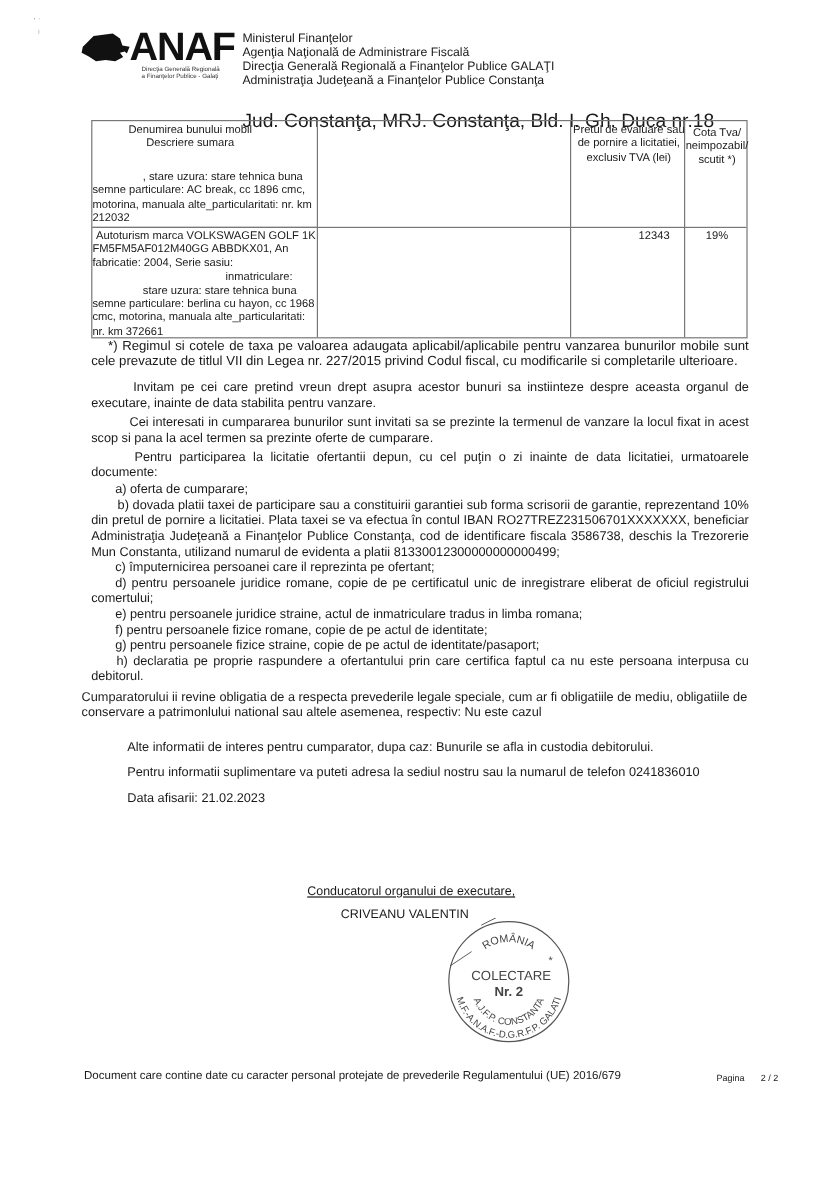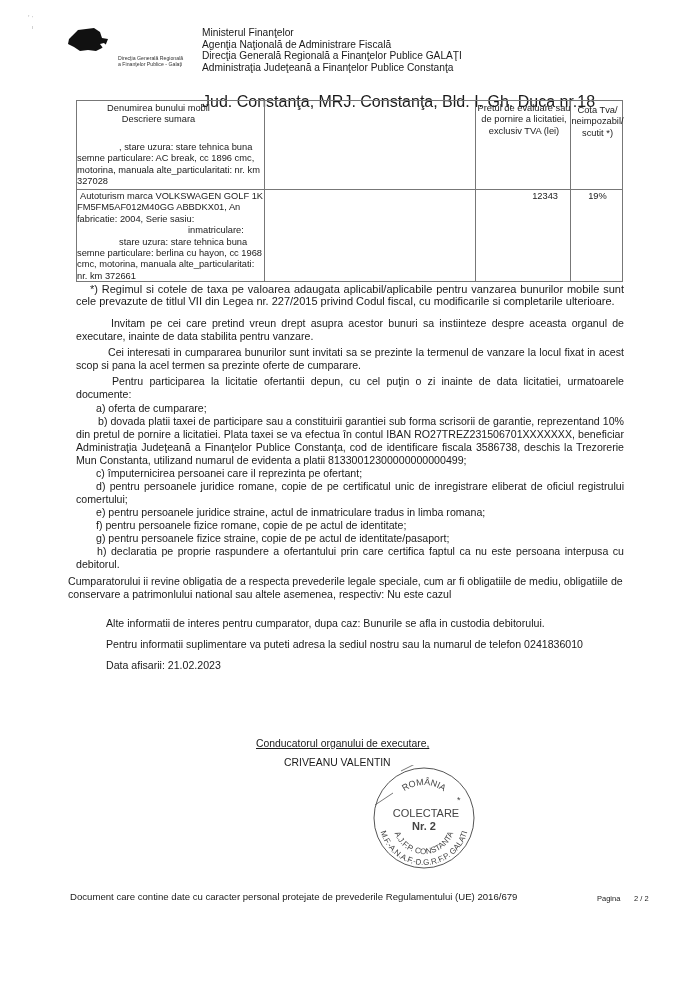--- a/index.html
+++ b/index.html
@@ -42,20 +42,21 @@
 </head>
 <body>
 
 <div id="scan-marks" class="abs">ʼ ˈ<br>&nbsp;&nbsp;ˡ</div>
 
 <div id="logo" class="abs">
   <svg id="logo-map" viewBox="0 0 44 28">
     <path d="M6 10 L12 4 L20 3 L28 2 L34 6 L36 12 L42 13 L40 18 L36 22 L30 25 L22 24 L14 25 L8 21 L2 18 L3 13 Z" fill="#111"></path>
     <path d="M34 18 L38 17 L41 20 L37 22 Z" fill="#fff"></path>
   </svg>
+  <div id="logo-word">ANAF</div>
   <div id="logo-sub">
     <div>Direcţia Generală Regională</div>
     <div>a Finanţelor Publice - Galaţi</div>
   </div>
 </div>
 
 <div id="header-lines" class="abs">
   <div>Ministerul Finanţelor</div>
   <div>Agenţia Naţională de Administrare Fiscală</div>
   <div>Direcţia Generală Regională a Finanţelor Publice GALAŢI</div>
@@ -82,21 +83,21 @@
   <div class="cell center" style="left:494px; width:53px; top:4px;">
     <div>Cota Tva/</div>
     <div>neimpozabil/</div>
     <div>scutit *)</div>
   </div>
 
   <div class="cell" style="left:0; width:187px; top:41px;">
     <div style="padding-left:42px;">, stare uzura: stare tehnica buna</div>
     <div>semne particulare: AC break, cc 1896 cmc,</div>
     <div>motorina, manuala alte_particularitati: nr. km</div>
-    <div>327028</div>
+    <div>212032</div>
   </div>
 
   <div class="cell" style="left:0; width:187px; top:90px;">
     <div style="padding-left:3px;">Autoturism marca VOLKSWAGEN GOLF 1K</div>
     <div>FM5FM5AF012M40GG ABBDKX01, An</div>
     <div>fabricatie: 2004, Serie sasiu:</div>
     <div style="padding-left:111px;">inmatriculare:</div>
     <div style="padding-left:42px;">stare uzura: stare tehnica buna</div>
     <div>semne particulare: berlina cu hayon, cc 1968</div>
     <div>cmc, motorina, manuala alte_particularitati:</div>

